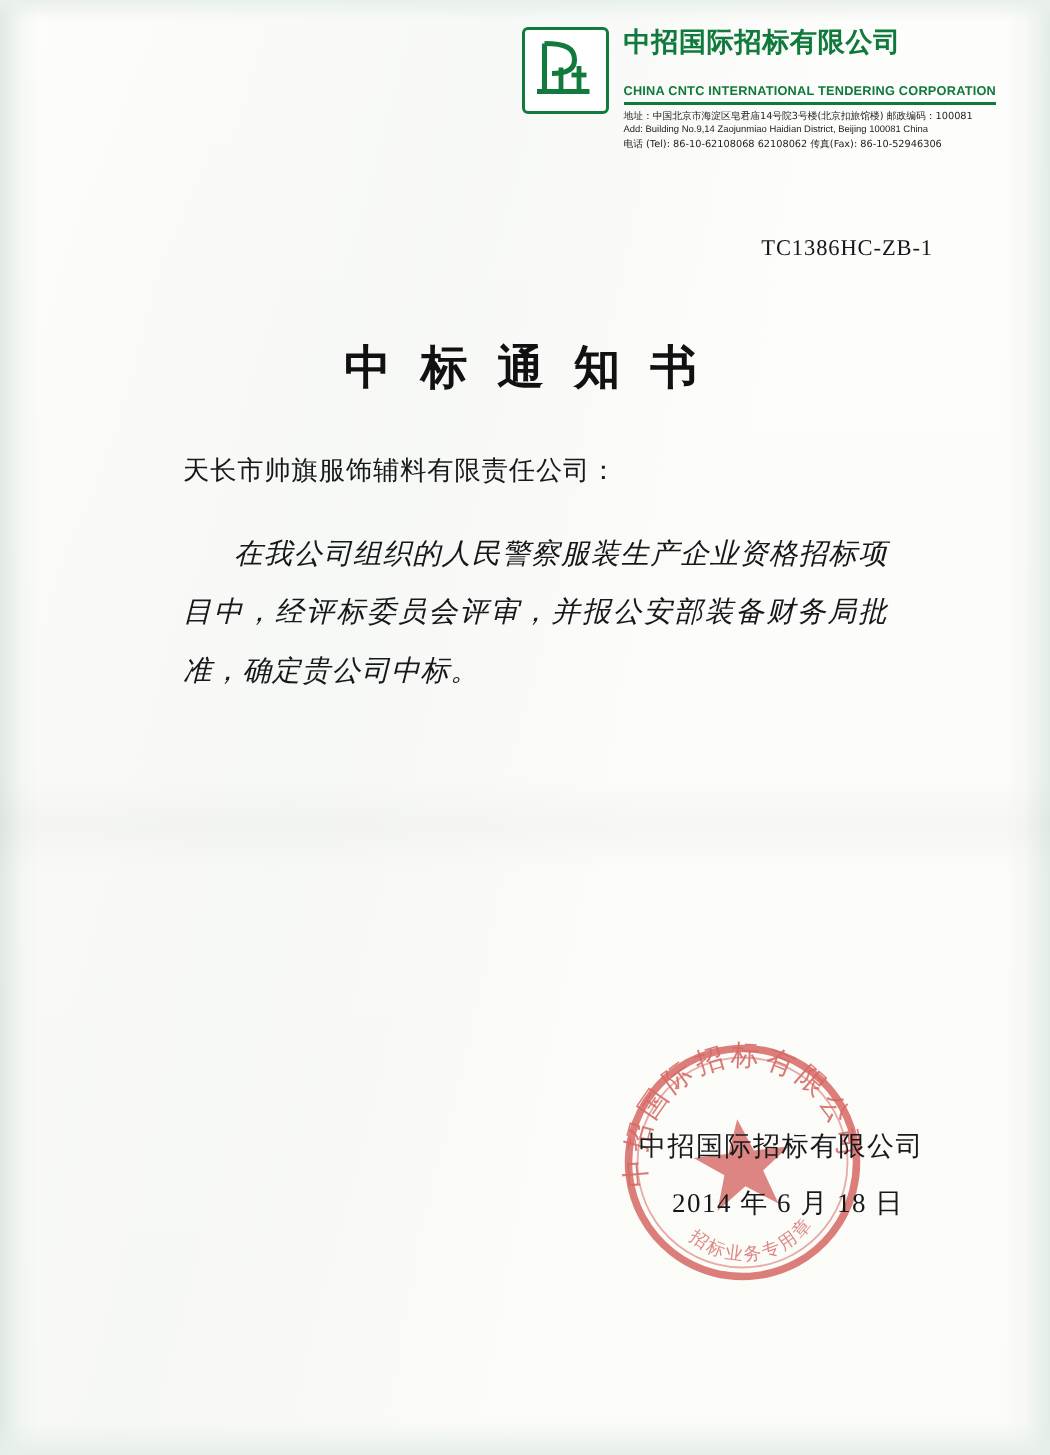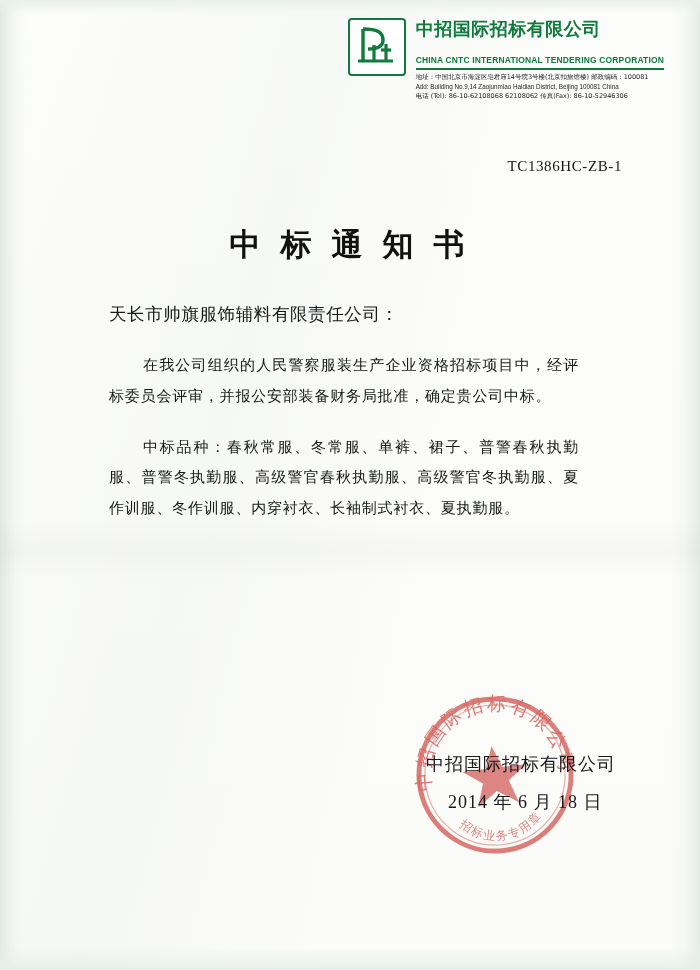--- a/index.html
+++ b/index.html
@@ -144,39 +144,40 @@
     font-size: 31px;
     color: #111;
     letter-spacing: 20px;
     text-indent: 20px;
     margin-left: 29px;
   }
 
   
   .body-block {
     position: absolute;
-    left: 109px;
+    left: 122px;
     width: 470px;
     top: 300px;
     font-family: "DejaVu Serif", serif;
     color: #16181a;
   }
   .salutation {
     font-size: 17.5px;
     line-height: 1.6;
     letter-spacing: 0.6px;
     margin-bottom: 22px;
   }
   .para {
-    font-size: 15px;
+    font-size: 19px;
     line-height: 2.05;
     letter-spacing: 0.8px;
     text-indent: 34px;
     margin: 0 0 20px 0;
     text-align: justify;
+    font-style: italic;
   }
 
   
   .signature {
     position: absolute;
     right: 84px;
     top: 752px;
     text-align: left;
     font-family: "DejaVu Serif", serif;
     color: #16181a;
@@ -240,21 +241,20 @@
     </div>
   </div>
 
   <div class="doc-no">TC1386HC-ZB-1</div>
 
   <div class="doc-title">中标通知书</div>
 
   <div class="body-block">
     <div class="salutation">天长市帅旗服饰辅料有限责任公司：</div>
     <p class="para">在我公司组织的人民警察服装生产企业资格招标项目中，经评标委员会评审，并报公安部装备财务局批准，确定贵公司中标。</p>
-    <p class="para">中标品种：春秋常服、冬常服、单裤、裙子、普警春秋执勤服、普警冬执勤服、高级警官春秋执勤服、高级警官冬执勤服、夏作训服、冬作训服、内穿衬衣、长袖制式衬衣、夏执勤服。</p>
   </div>
 
   <div class="seal">
     <svg width="182" height="182" viewBox="0 0 182 182" aria-hidden="true">
       <circle cx="91" cy="91" r="76" fill="none" stroke="#c8302c" stroke-width="5" opacity="0.85"></circle>
       <circle cx="91" cy="91" r="70" fill="none" stroke="#c8302c" stroke-width="1.2" opacity="0.55"></circle>
       <path d="M91 62 L99.5 84 L123 84 L104 98 L111.5 121 L91 107 L70.5 121 L78 98 L59 84 L82.5 84 Z" fill="#c8302c" opacity="0.8"></path>
       <defs>
         <path id="sealArcTop" d="M 26 91 A 65 65 0 0 1 156 91"></path>
         <path id="sealArcBottom" d="M 36 101 A 55 55 0 0 0 146 101"></path>

